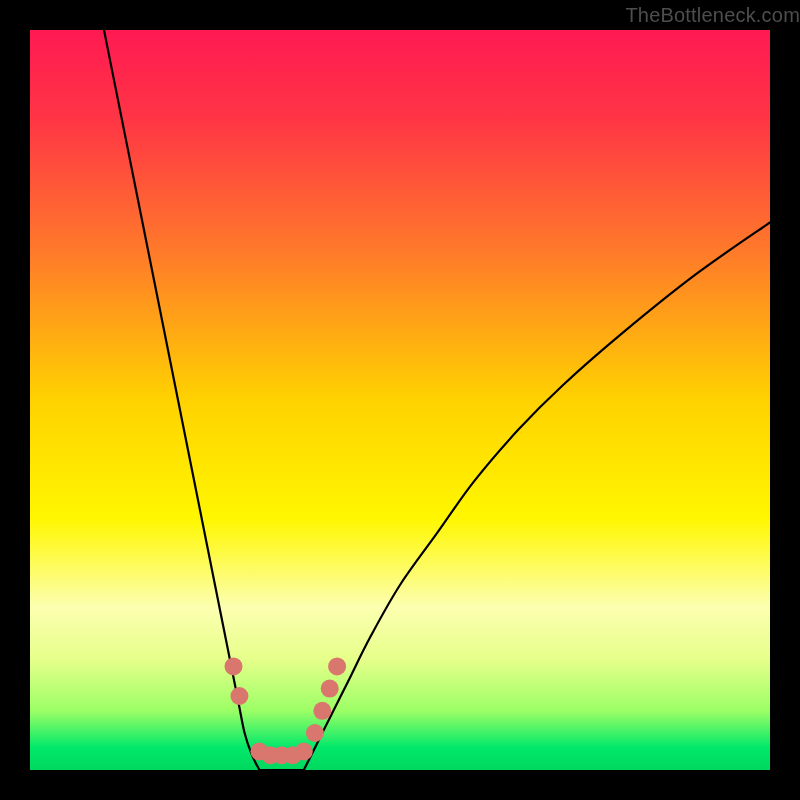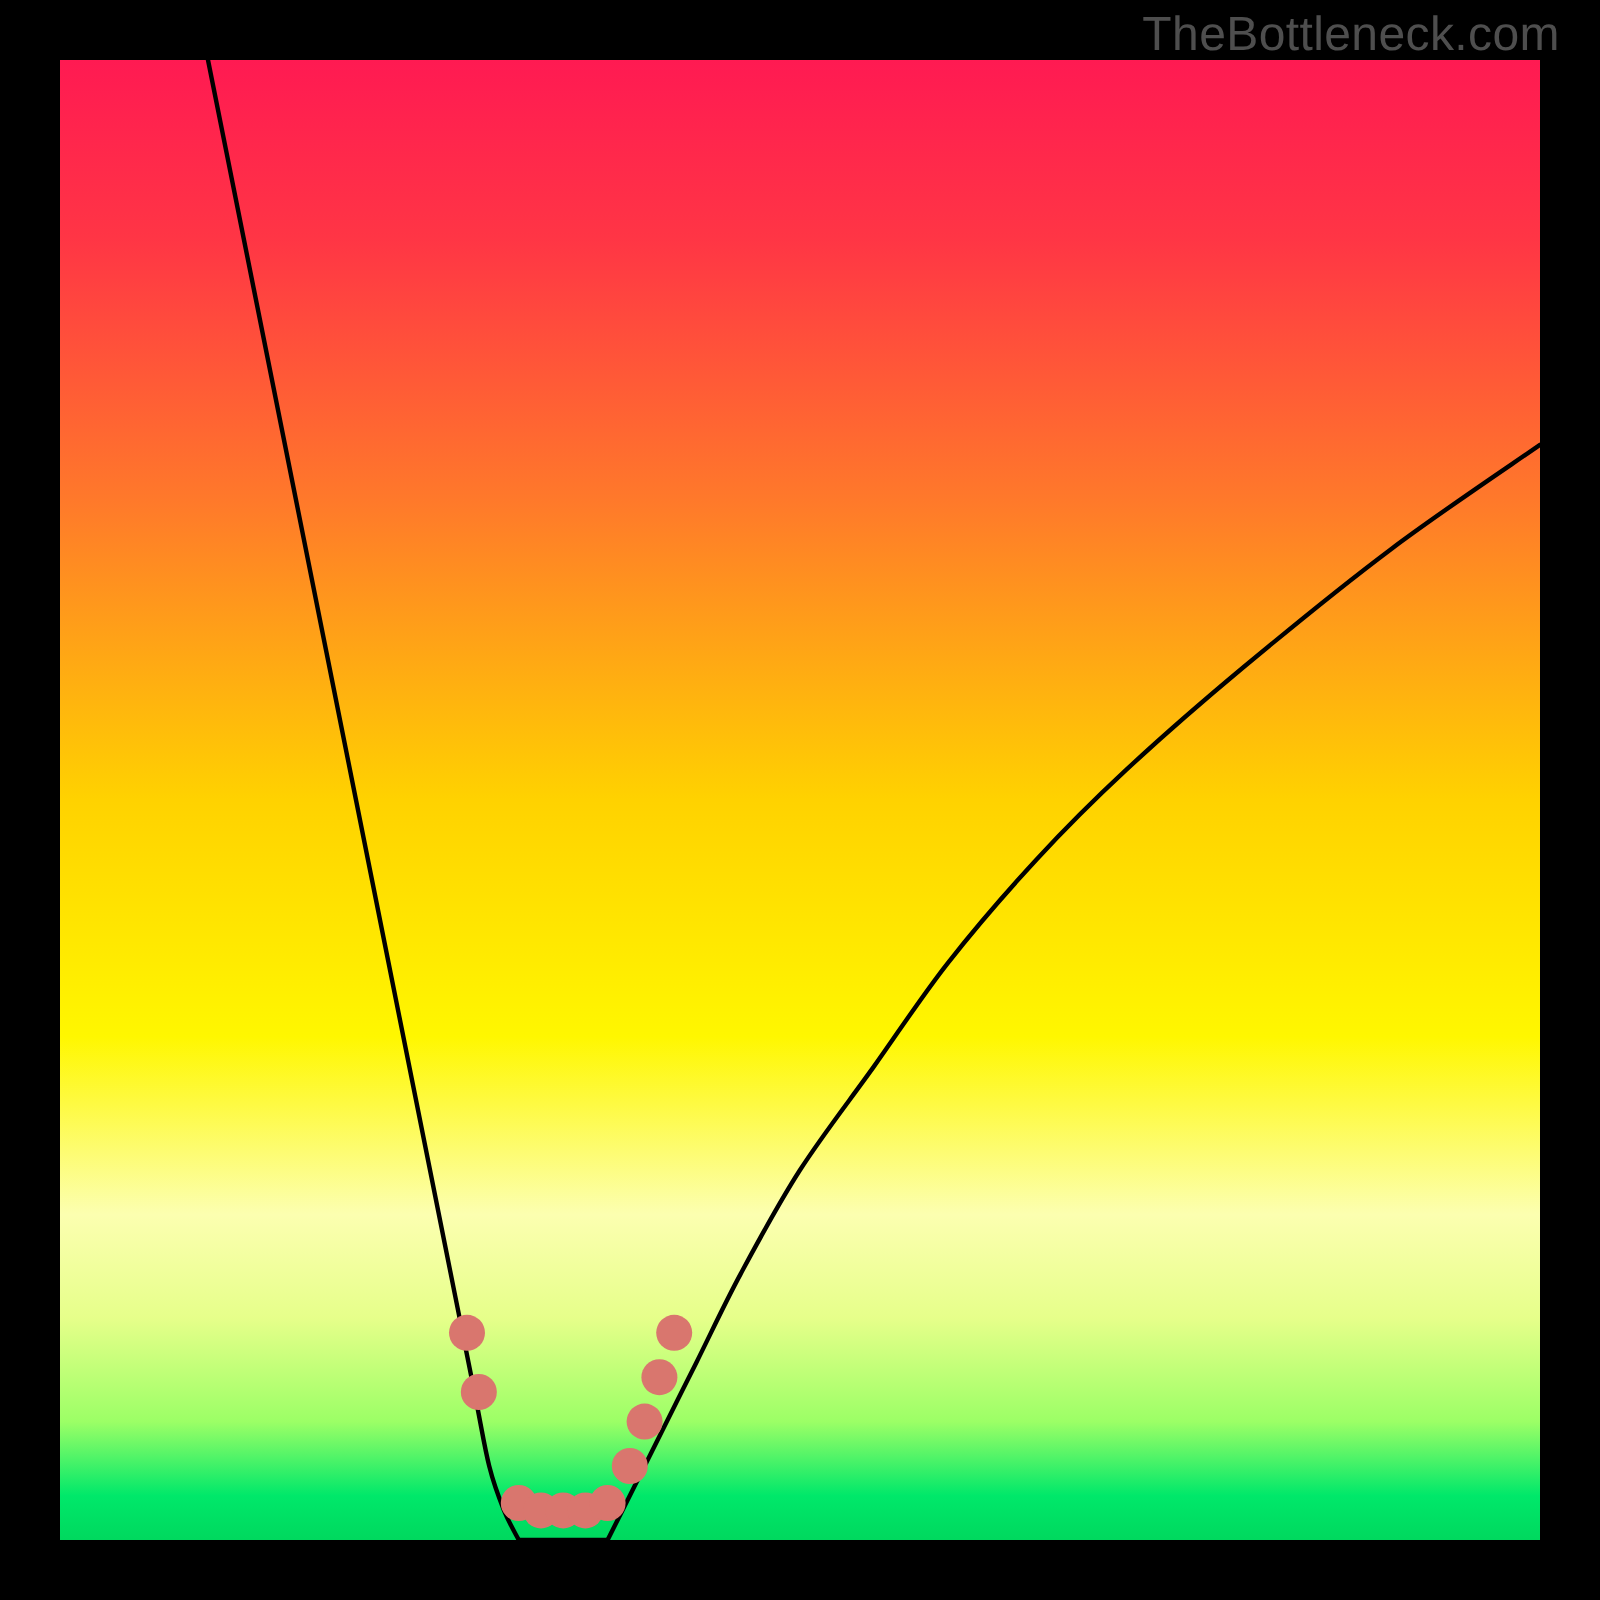--- a/index.html
+++ b/index.html
@@ -20,23 +20,23 @@
   .plot {
     position: absolute;
     left: 30px;
     top: 30px;
     width: 740px;
     height: 740px;
   }
   .watermark {
     position: absolute;
     top: 4px;
-    right: 20px;
+    right: 0;
     color: #4e4e4e;
-    font-size: 24px;
+    font-size: 20px;
     font-weight: 500;
     letter-spacing: 0.2px;
     z-index: 5;
   }
   svg { display: block; }
 </style>
 </head>
 <body>
 
 <div class="frame">

